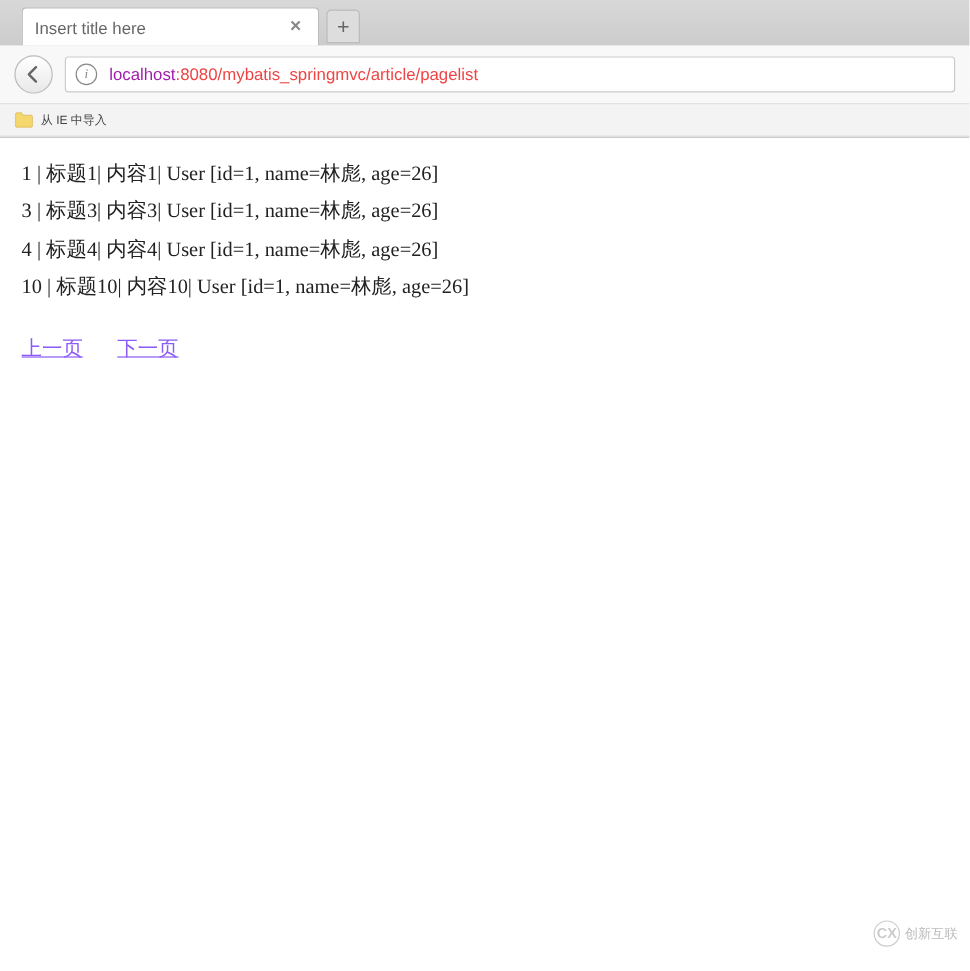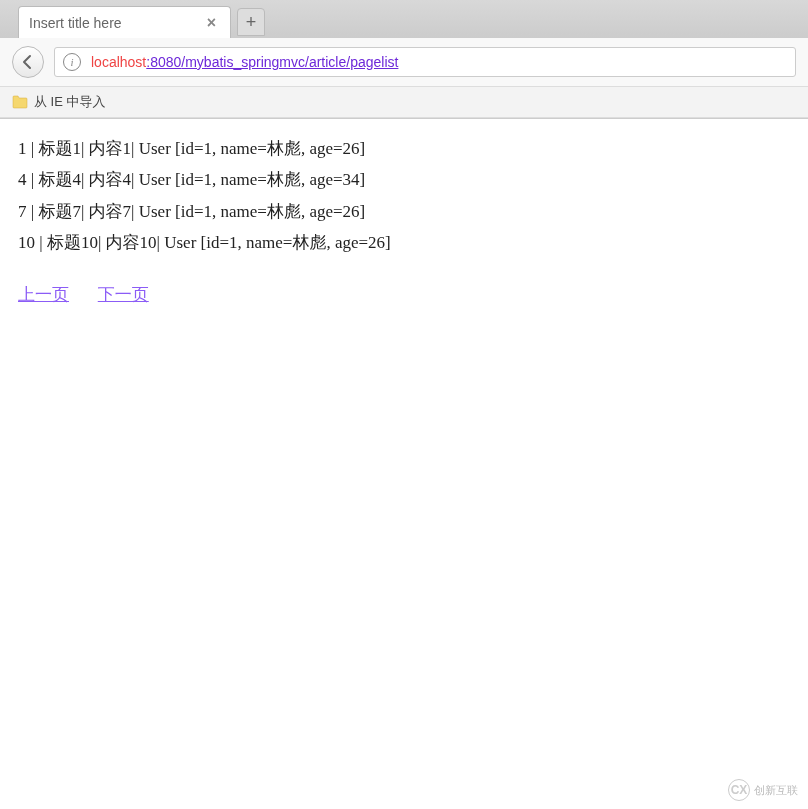--- a/index.html
+++ b/index.html
@@ -28,21 +28,21 @@
       background: linear-gradient(to bottom, #d8d8d8, #cccccc);
     }
     .tab {
       display: flex;
       align-items: center;
       background: #fff;
       border: 1px solid #bbb;
       border-bottom: none;
       border-radius: 4px 4px 0 0;
       height: 32px;
-      width: 213px;
+      width: 248px;
       padding: 0 10px;
       font-size: 14px;
       color: #666;
       position: relative;
     }
     .tab-title {
       flex: 1;
       overflow: hidden;
       white-space: nowrap;
       text-overflow: ellipsis;
@@ -109,33 +109,32 @@
       display: flex;
       align-items: center;
       justify-content: center;
       margin-right: 10px;
       font-size: 11px;
       color: #888;
       font-family: Georgia, serif;
       font-style: italic;
     }
     .url-host {
+      color: #a21caf;
+    }
+    .url-path {
       color: #ef4444;
-    }
-    .url-path {
-      color: #6d28d9;
-      text-decoration: underline;
     }
     .bookmarks-bar {
       display: flex;
       align-items: center;
       padding: 6px 12px;
       background: #f3f3f3;
       border-bottom: 1px solid #ddd;
-      font-size: 13px;
+      font-size: 10px;
       color: #444;
       gap: 6px;
     }
     .folder-icon {
       width: 16px;
       height: 14px;
       display: inline-block;
     }
     .content-area {
       padding: 14px 18px;
@@ -151,21 +150,21 @@
       margin-top: 20px;
     }
     .pagination a {
       color: #8b5cf6;
       text-decoration: underline;
       margin-right: 24px;
       font-size: 17px;
     }
     .watermark {
       position: absolute;
-      bottom: 8px;
+      bottom: 20px;
       right: 10px;
       font-size: 11px;
       color: #bbb;
       display: flex;
       align-items: center;
       gap: 4px;
     }
     .watermark-logo {
       width: 22px;
       height: 22px;
@@ -211,22 +210,22 @@
           <path d="M1 3 L1 12 Q1 13 2 13 L14 13 Q15 13 15 12 L15 4 Q15 3 14 3 L7 3 L6 1 L2 1 Q1 1 1 2 Z" fill="#f5d76e" stroke="#d4a93a" stroke-width="0.5"></path>
         </svg>
     </span>
     <span>从 IE 中导入</span>
   </div>
 </div>
 
 <div class="content-area">
   <div id="articles-list">
       <div class="article-row">1 |  标题1|  内容1|  User [id=1, name=林彪, age=26]</div>
-      <div class="article-row">4 |  标题4|  内容4|  User [id=1, name=林彪, age=34]</div>
-      <div class="article-row">7 |  标题7|  内容7|  User [id=1, name=林彪, age=26]</div>
+      <div class="article-row">3 |  标题3|  内容3|  User [id=1, name=林彪, age=26]</div>
+      <div class="article-row">4 |  标题4|  内容4|  User [id=1, name=林彪, age=26]</div>
       <div class="article-row">10 |  标题10|  内容10|  User [id=1, name=林彪, age=26]</div>
     </div>
   <div class="pagination">
     <a href="#">上一页</a>
     <a href="#">下一页</a>
   </div>
 </div>
 
 <div class="watermark">
   <span class="watermark-logo">CX</span>

